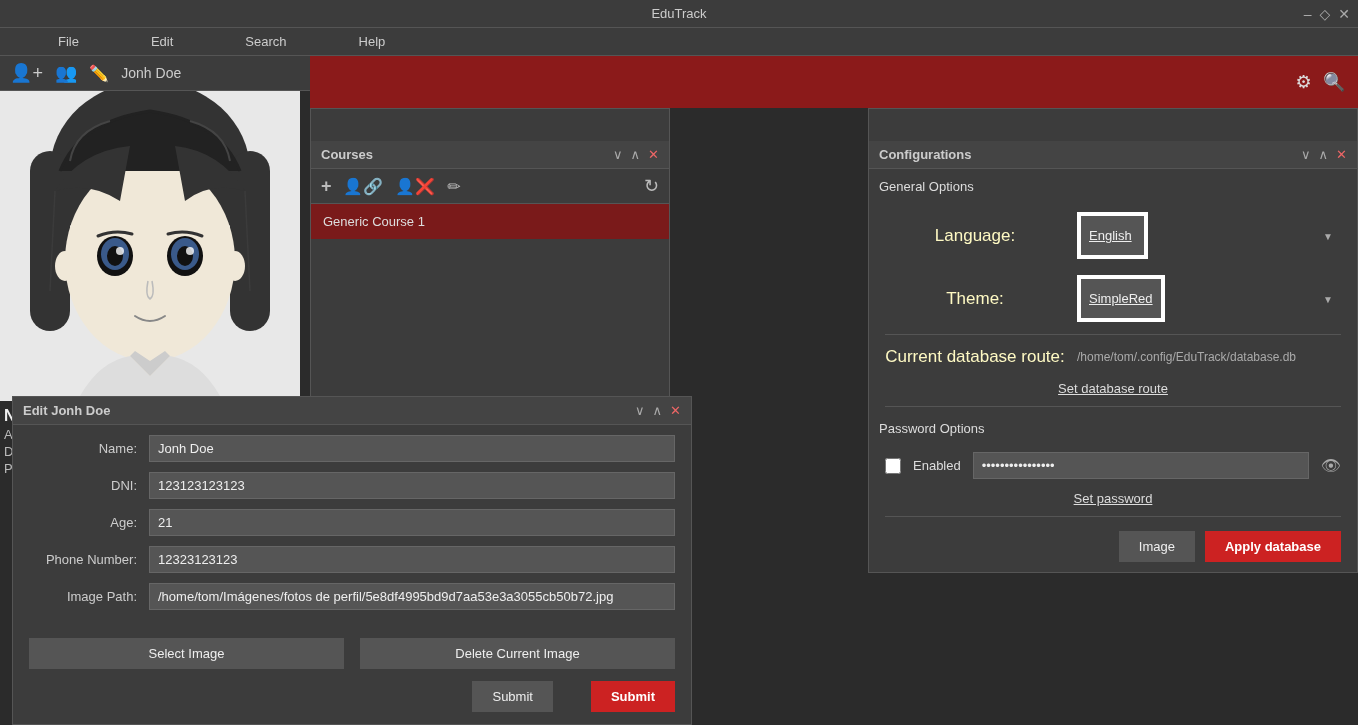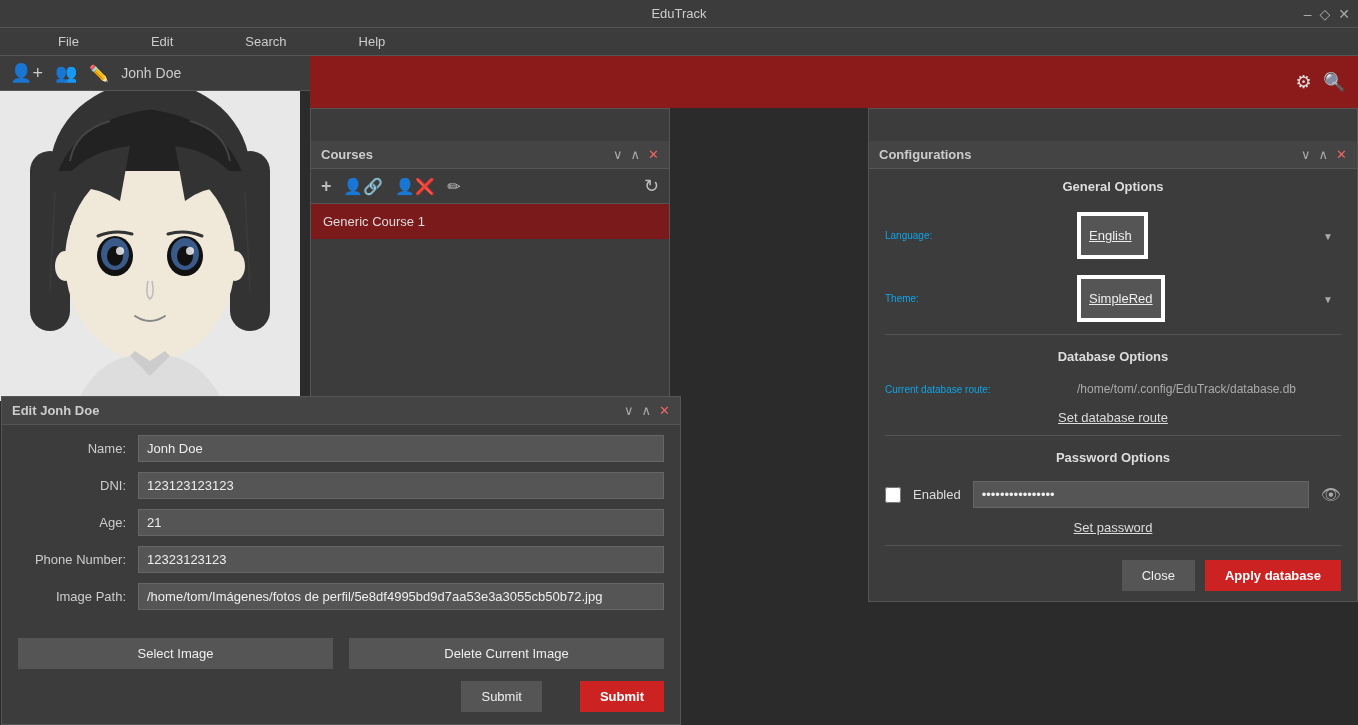--- a/index.html
+++ b/index.html
@@ -293,37 +293,36 @@
     .config-panel {
       position: absolute;
       top: 52px;
       right: 0;
       width: 490px;
       background: #3c3c3c;
       border: 1px solid #555;
       z-index: 10;
     }
     .config-section-title {
-      font-weight: bold;
-      text-align: center;
+      font-weight: normal;
       padding: 10px;
       color: #ddd;
       font-size: 13px;
     }
     .config-row {
       display: flex;
       align-items: center;
       padding: 8px 16px;
       gap: 12px;
     }
     .config-label {
       width: 180px;
-      text-align: left;
-      color: #0ea5e9;
-      font-size: 10px;
+      text-align: center;
+      color: #fef9c3;
+      font-size: 17px;
       flex-shrink: 0;
     }
     .config-select {
       flex: 1;
       background: #555;
       border: 4px solid #ffffff;
       color: #eee;
       padding: 12px 8px;
       font-size: 13px;
       outline: none;
@@ -585,21 +584,20 @@
           <div class="config-select-wrapper">
             <select class="config-select">
               <option>SimpleRed</option>
               <option>Dark</option>
             </select>
           </div>
         </div>
 
         <div class="config-divider"></div>
 
-        <div class="config-section-title">Database Options</div>
 
         <div class="config-row">
           <span class="config-label">Current database route:</span>
           <span class="config-db-path">/home/tom/.config/EduTrack/database.db</span>
         </div>
 
         <div class="config-link">Set database route</div>
 
         <div class="config-divider"></div>
 
@@ -610,28 +608,28 @@
           <span>Enabled</span>
           <input type="password" class="config-password-input" value="5c2a0e1d3d223e5e" style="flex: 1 1 0%;">
           <span class="config-eye-icon">👁</span>
         </div>
 
         <div class="config-link">Set password</div>
 
         <div class="config-divider"></div>
 
         <div class="config-footer">
-          <button class="btn-close">Close</button>
+          <button class="btn-close">Image</button>
           <button class="btn-apply">Apply database</button>
         </div>
       </div>
 
     </div>
 
-    <div class="edit-panel" style="left:1px; bottom:0; position:absolute; z-index:30;">
+    <div class="edit-panel" style="left:12px; bottom:0; position:absolute; z-index:30;">
       <div class="edit-panel-header">
         <span class="panel-title">Edit Jonh Doe</span>
         <div class="panel-controls">
           <button class="panel-btn">∨</button>
           <button class="panel-btn">∧</button>
           <button class="panel-btn" style="color:#e66;">✕</button>
         </div>
       </div>
 
       <div class="edit-form">

